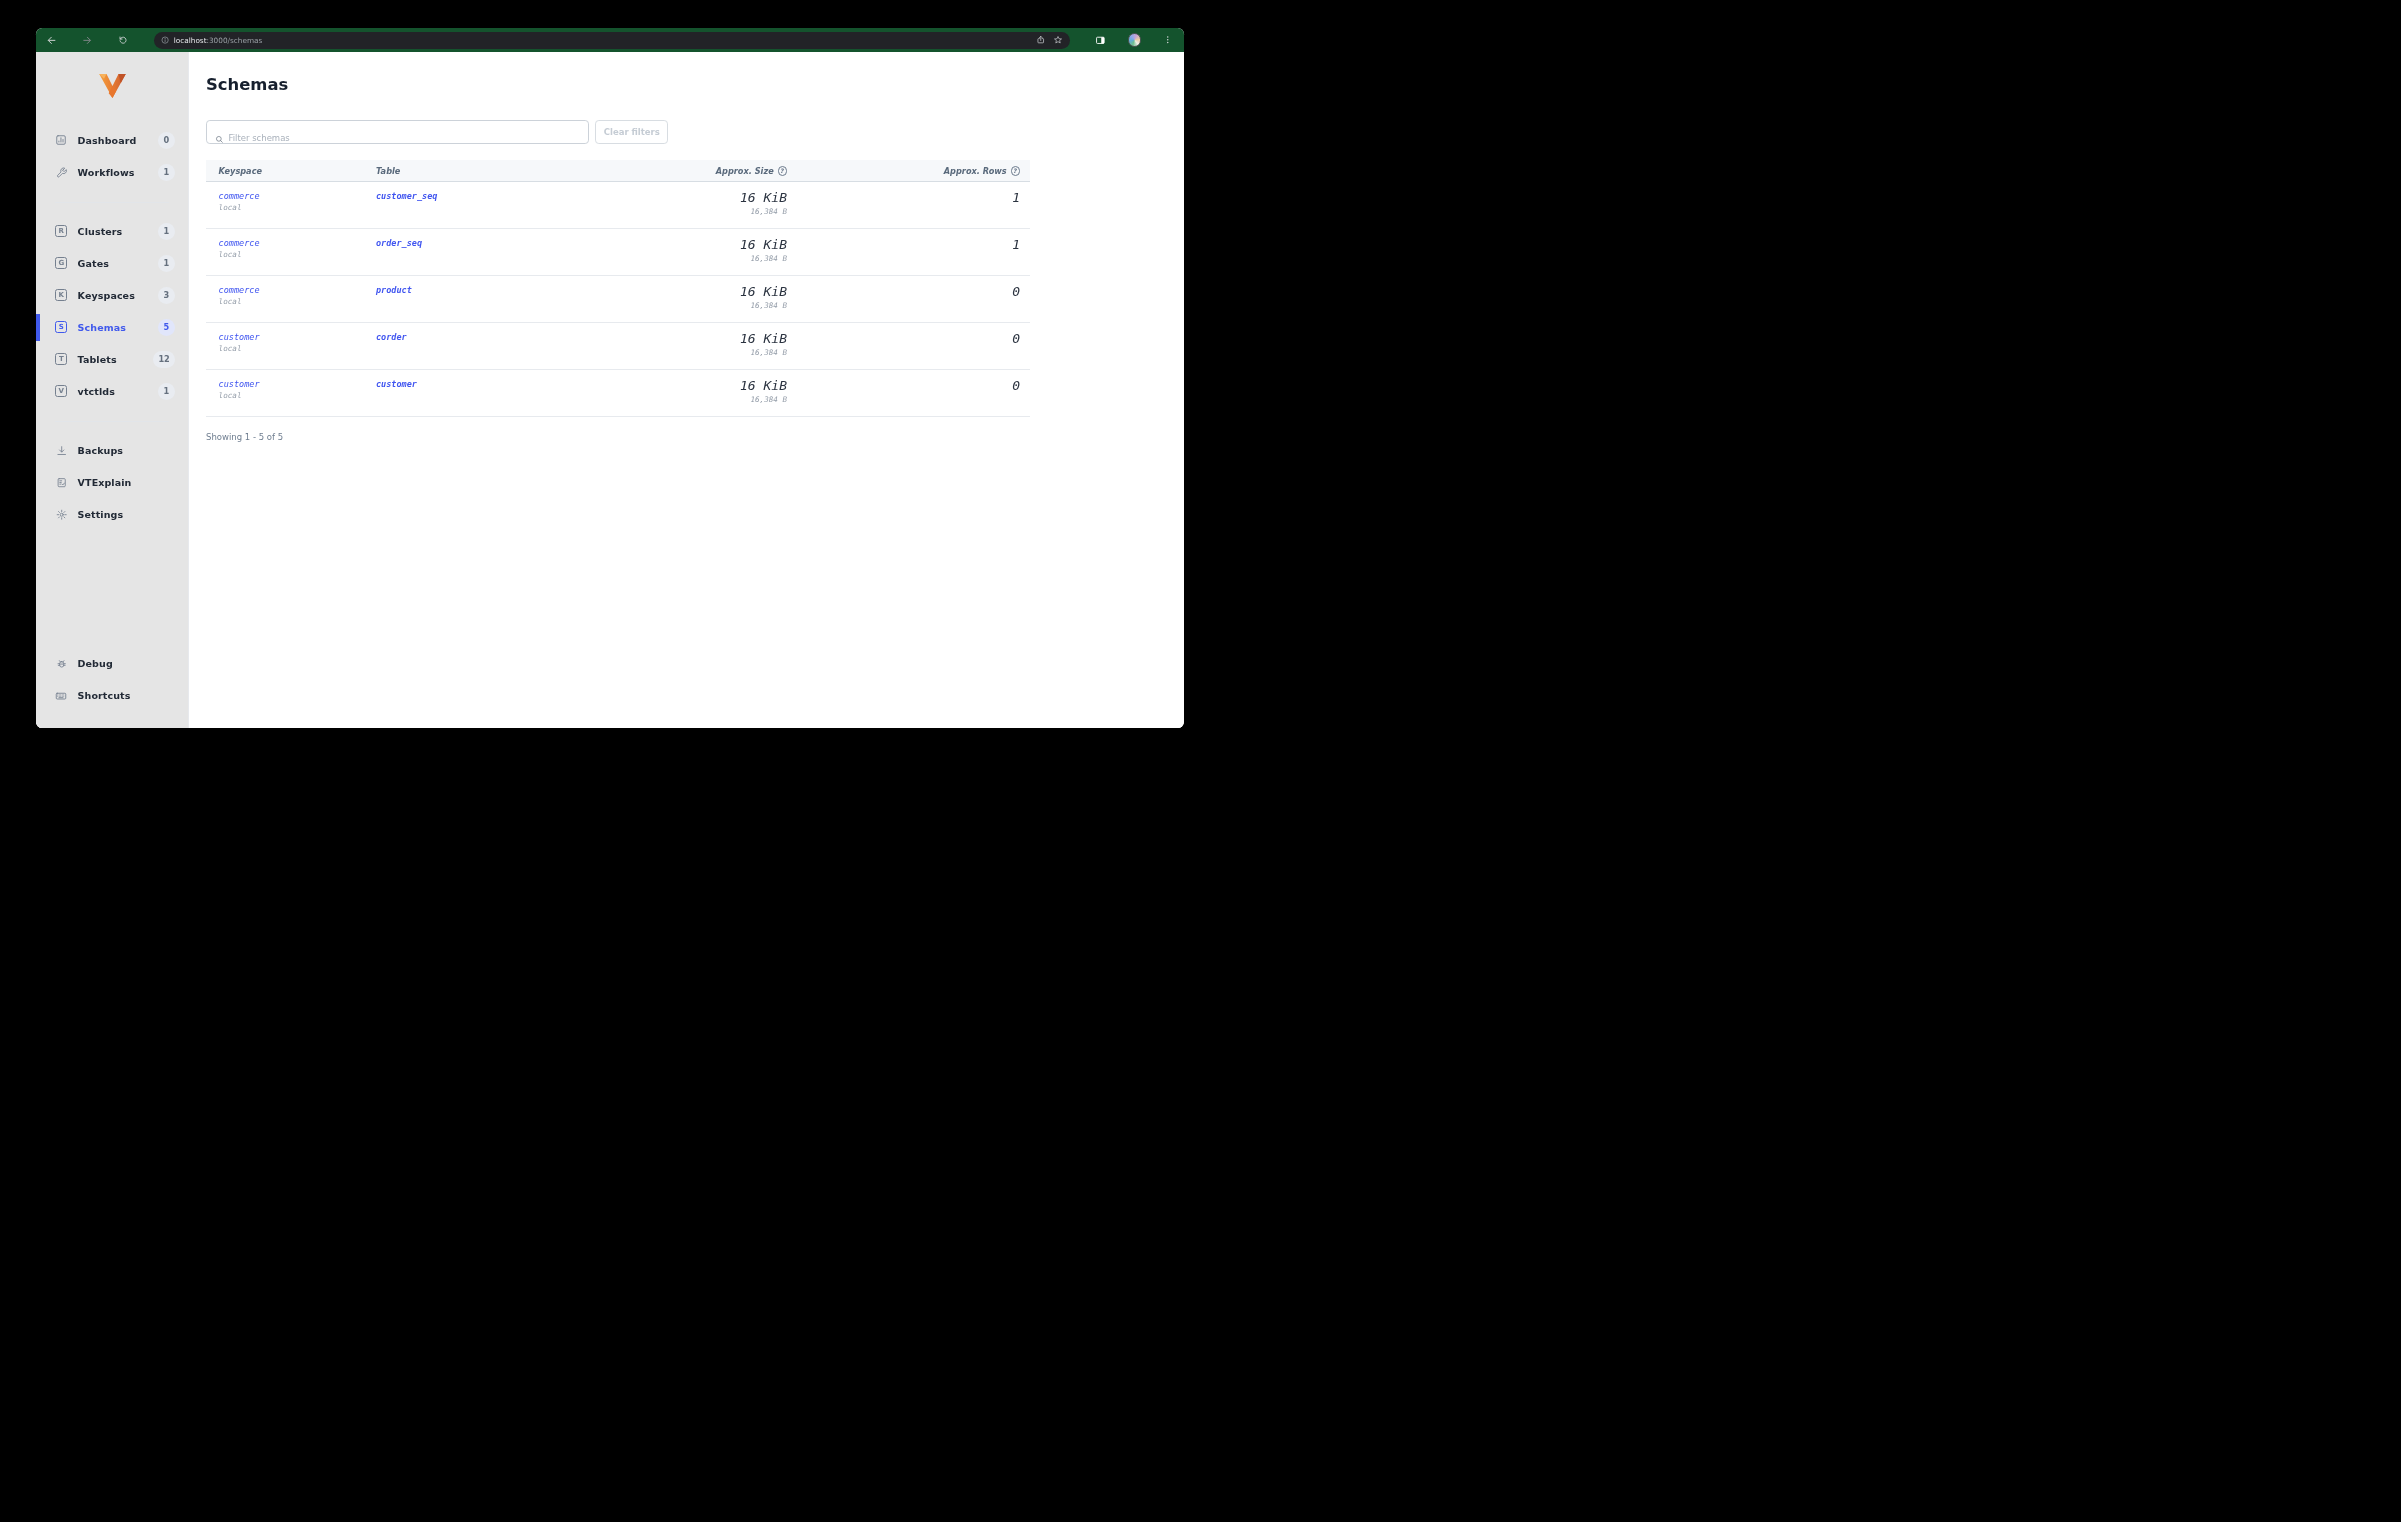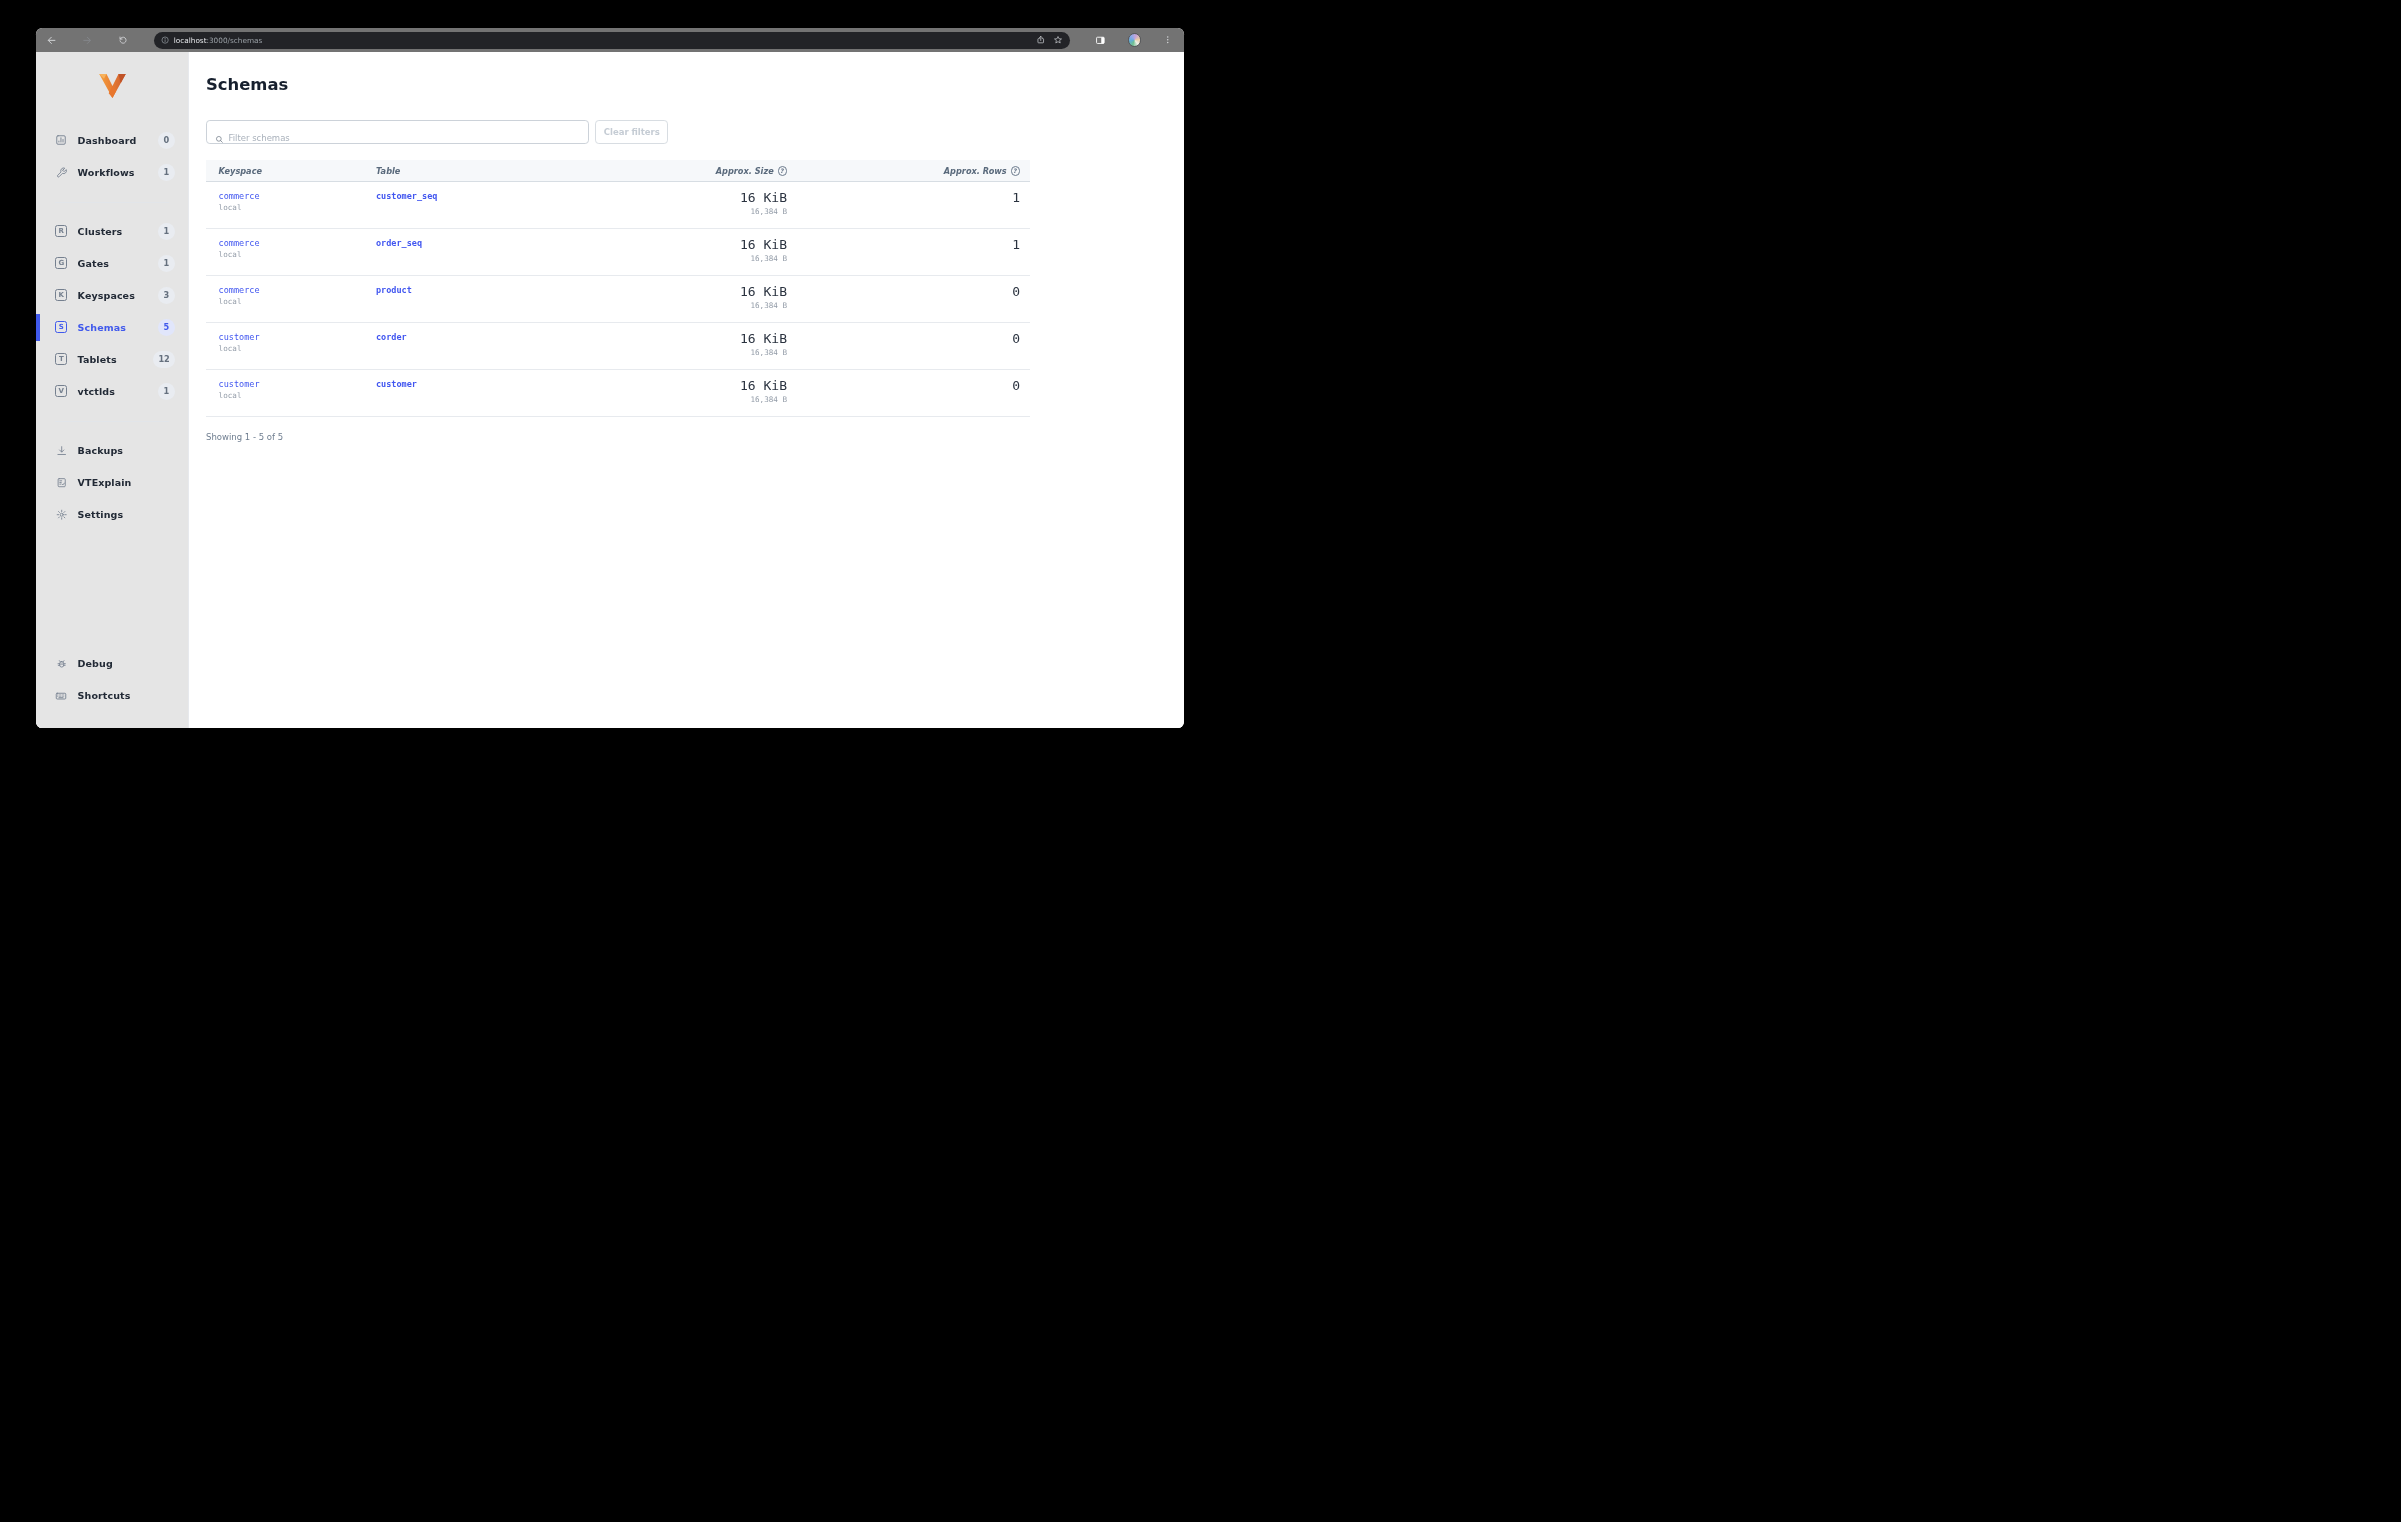--- a/index.html
+++ b/index.html
@@ -14,21 +14,21 @@
   .light { width:7.6px; height:7.6px; border-radius:50%; }
   .light.red{ background:#ee6a5f; } .light.yellow{ background:#f5bd4f; } .light.green{ background:#61c454; }
   .tab { margin-left:62px; width:151px; height:19.5px; background:#3a3b3e; border-radius:5px 5px 0 0;
     display:flex; align-items:center; padding:0 6.3px 0 7.6px; gap:5px; }
   .tab-title { color:#e6e8ea; font-size:7px; flex:1; white-space:nowrap; overflow:hidden; }
   .tab-close { color:#c9ccd0; font-size:7.6px; line-height:1; padding:1.3px 2.5px; cursor:pointer; }
   .newtab { height:19.5px; display:flex; align-items:center; color:#e4e6e9; font-size:10.7px;
     margin-left:15px; cursor:pointer; }
   .strip-chevron { position:absolute; right:15px; top:5.7px; cursor:pointer; }
 
-  .toolbar { flex:0 0 24px; background:#737373; display:flex; align-items:center; padding:0 7.6px; gap:19px; }
+  .toolbar { flex:0 0 24px; background:#14532d; display:flex; align-items:center; padding:0 7.6px; gap:19px; }
   .tbtn { width:16.4px; height:16.4px; display:flex; align-items:center; justify-content:center; cursor:pointer; flex:0 0 auto; }
   .omnibox { flex:1; height:17px; background:#222327; border-radius:8.8px; display:flex;
     align-items:center; padding:0 6.3px 0 7px; gap:5px; margin:0 3.8px; cursor:text; }
   .url { font-size:7.3px; color:#9aa0a6; white-space:nowrap; }
   .url .host { color:#e8eaed; }
   .omni-right { margin-left:auto; display:flex; align-items:center; gap:7.6px; }
   .avatar { width:13.2px; height:13.2px; border-radius:50%; cursor:pointer; flex:0 0 auto;
     background:conic-gradient(from 200deg,#6fbf8f,#62aed6,#8fa8e8,#c9a3d6,#e8cba3,#f0efe8,#6fbf8f);
     border:0.6px solid #55565a; }
 
@@ -67,21 +67,21 @@
 
   .table { margin-top:16px; width:824px; }
   .thead, .trow { display:grid; grid-template-columns:158px 1fr 202px 233px; }
   .thead { height:22px; align-items:center; background:#f6f8fa; border-bottom:1.3px solid #d7dde3;font-style:italic; }
   .th { font-size:8.2px; font-weight:700; color:#5a6a7c; }
   .th.c1 { padding-left:12.6px; }
   .th.c2 { padding-left:12px; }
   .th.right { display:flex; align-items:center; justify-content:flex-end; gap:3.8px; padding-right:10px; }
   .help-circle { width:9.5px; height:9.5px; border:0.9px solid #6b7a8c; border-radius:50%; color:#5d6c80;
     font-size:6px; font-weight:700; display:inline-flex; align-items:center; justify-content:center; cursor:pointer; }
-  .trow { height:47px; padding-top:7.6px; border-bottom:0.6px solid #e7eaee; }
+  .trow { height:47px; padding-top:7.6px; border-bottom:0.6px solid #e7eaee;font-style:italic; }
   .mono { font-family:"DejaVu Sans Mono","Liberation Mono",monospace; }
   .cell.c1 { padding-left:12.6px; }
   .cell.c2 { padding-left:12px; }
   .cell.right { text-align:right; padding-right:10px; }
   .ks-link { font-size:8.5px; color:#4156f0; cursor:pointer; text-decoration:none; display:inline-block; }
   .tbl-link { font-size:8.5px; font-weight:700; color:#4156f0; cursor:pointer; text-decoration:none; display:inline-block; }
   .sub { font-size:7.6px; color:#939ca8; margin-top:2.5px; }
   .val { font-size:13px; color:#2b3340; }
   .showing { margin-top:15px; font-size:8.5px; color:#6e7d8f; }
 </style>

